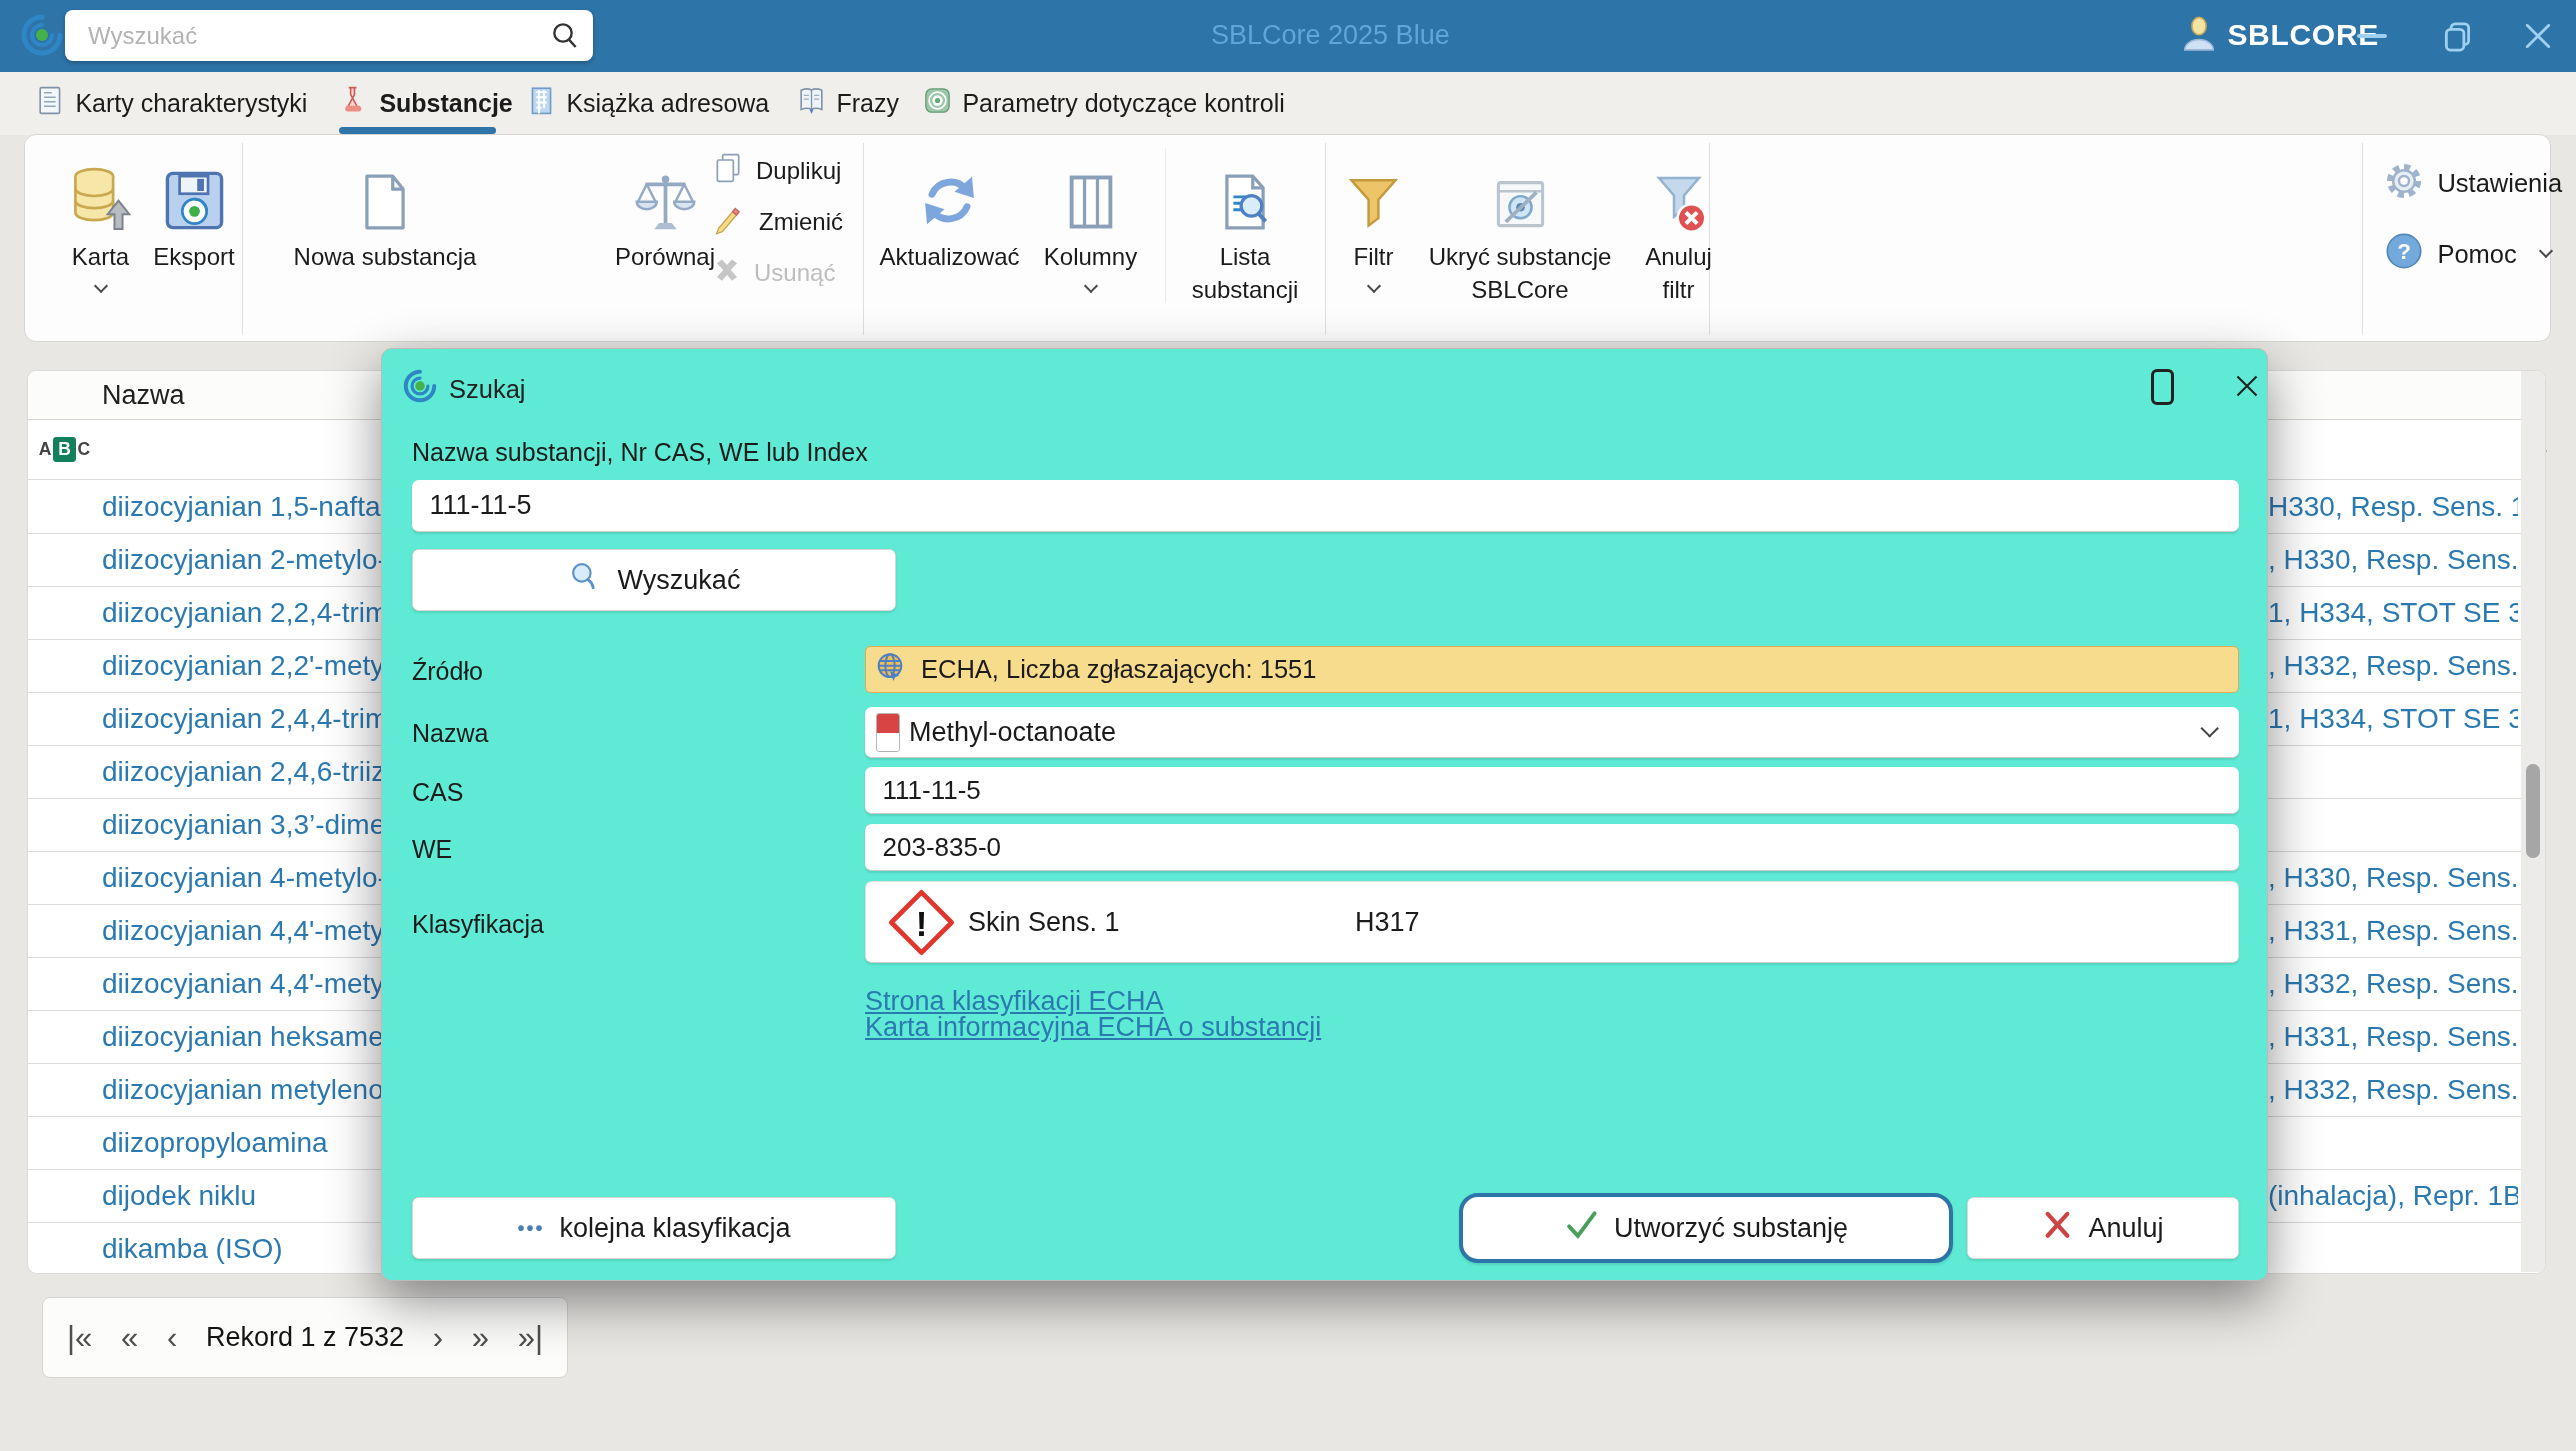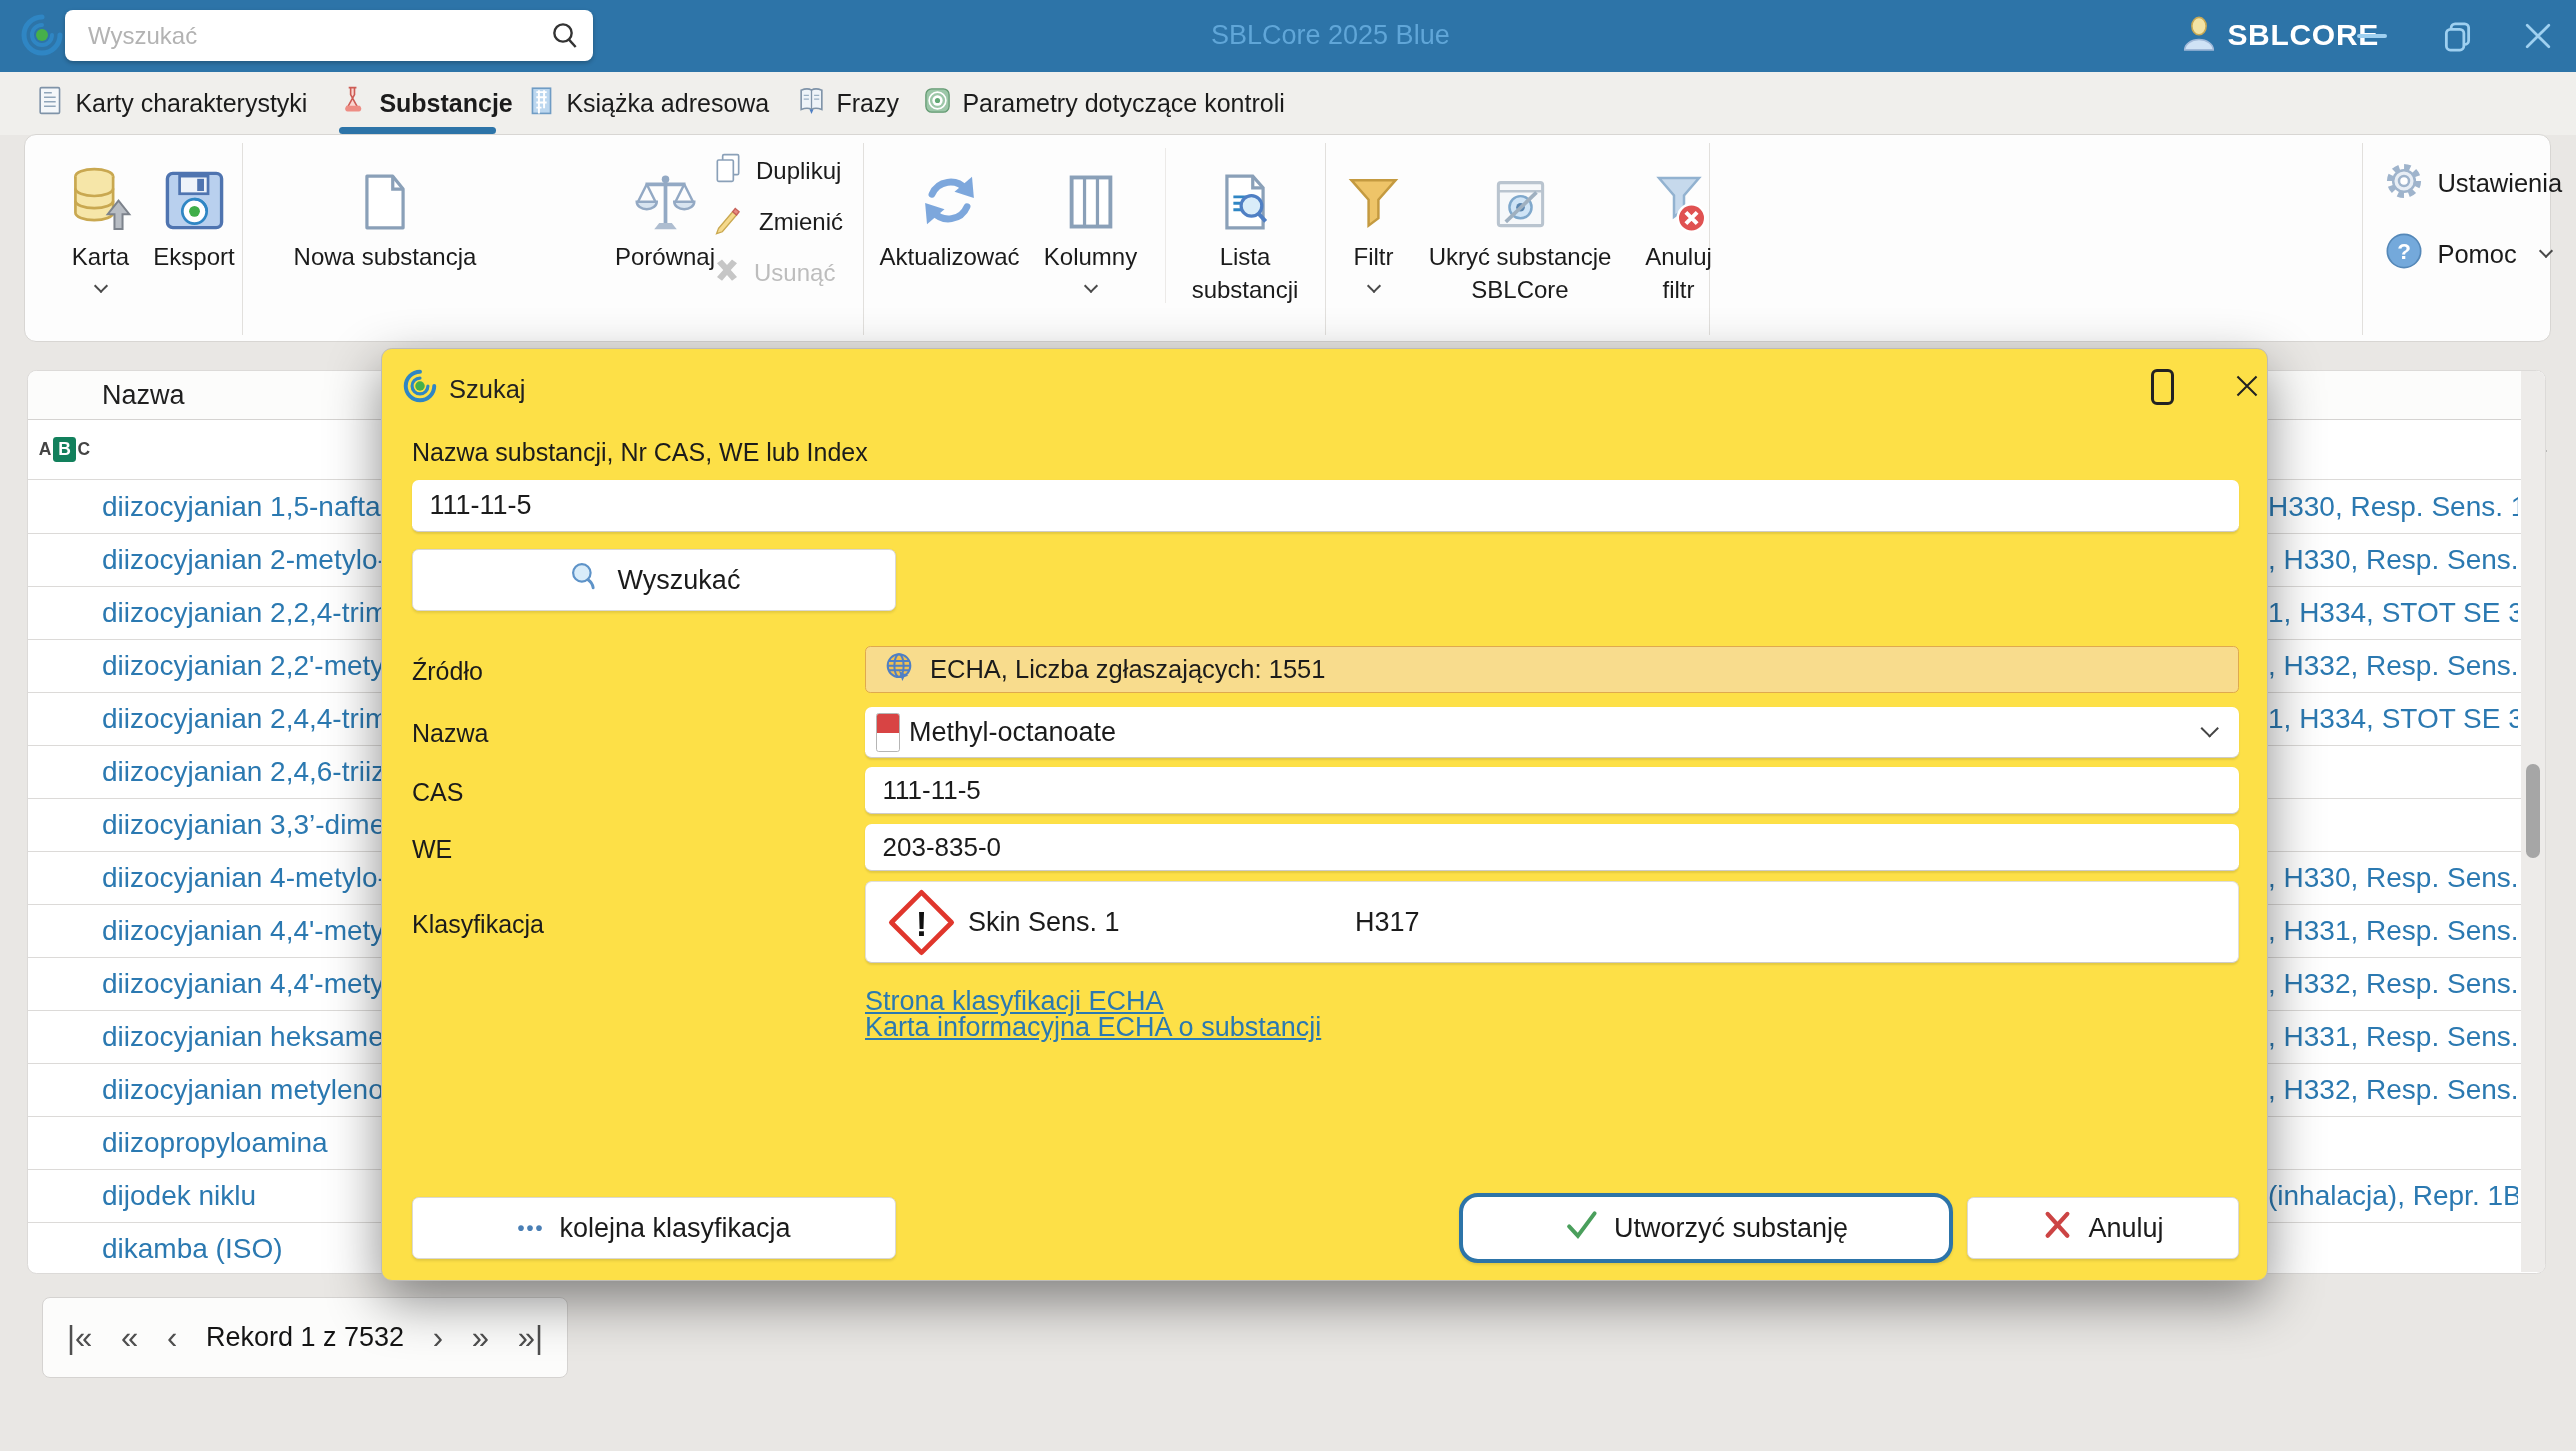--- a/index.html
+++ b/index.html
@@ -55,33 +55,33 @@
   .row-frag { position:absolute; left:2240px; top:0; width:250px; line-height:52px; font-size:28px; color:#2b79b1; white-space:nowrap; overflow:hidden; }
   .vscroll { position:absolute; right:0; top:0; width:24px; height:901px; background:#edebe9; }
   .vthumb { position:absolute; left:5.4px; top:393px; width:13.4px; height:94px; background:#a6a6a6; border-radius:6.7px; }
 
   
   .pager { position:absolute; left:42px; top:1297px; width:526px; height:81px; background:#fcfcfb; border:1.3px solid #d5d3d1; border-radius:8px; display:flex; align-items:center; justify-content:space-between; padding:0 24px; }
   .pager .pic { font-size:31px; color:#4f4f4f; }
   .pager .ptext { font-size:27px; color:#141414; }
 
   
-  .dialog { position:absolute; left:381px; top:348px; width:1887px; height:933px; background:#fde047; border:0.7px solid #bdbbb9; border-radius:10.8px; box-shadow:0 20px 54px rgba(0,0,0,.45); }
+  .dialog { position:absolute; left:381px; top:348px; width:1887px; height:933px; background:#5eead4; border:0.7px solid #bdbbb9; border-radius:10.8px; box-shadow:0 20px 54px rgba(0,0,0,.45); }
   .dlg-title { position:absolute; left:67px; top:25.5px; font-size:25.5px; color:#222; }
   .dlg-logo { position:absolute; left:19px; top:17.5px; }
   .dlg-max { position:absolute; left:1769px; top:20px; width:23px; height:36px; border:3.4px solid #222; border-radius:6px; }
   .dlg-close { position:absolute; left:1850px; top:21.5px; }
   .dlg-label { position:absolute; left:30px; font-size:25px; color:#1b1b1b; }
   .field { position:absolute; left:483px; width:1374px; background:#fff; border-radius:6.7px; border-bottom:1.3px solid #cfccc9; box-shadow:0 1.3px 2px rgba(0,0,0,.10); }
   .field .fval { position:absolute; left:17.5px; top:0; font-size:26px; color:#1b1b1b; }
   .search-field { position:absolute; left:30px; top:131px; width:1827px; height:52px; background:#fff; border:none; border-radius:6.7px; border-bottom:1.3px solid #cfccc9; box-shadow:0 1.3px 2px rgba(0,0,0,.10); }
   .search-field input { width:100%; height:100%; border:none; outline:none; background:transparent; font-family:inherit; font-size:27px; color:#1b1b1b; padding-left:17.5px; border-radius:6.7px; }
   .btn { background:#fff; border:1.3px solid #dad8d5; border-radius:6.7px; box-shadow:0 1.3px 2.7px rgba(0,0,0,.10); display:flex; align-items:center; justify-content:center; gap:15px; font-size:27px; color:#1b1b1b; }
   .dlg-search-btn { position:absolute; left:30px; top:200px; width:484px; height:62px; }
-  .src-bar { position:absolute; left:483px; top:297px; width:1374px; height:47px; background:#f8dc8d; border:1.3px solid #dfa94e; border-radius:5.4px; display:flex; align-items:center; gap:15px; padding-left:17px; font-size:25.5px; color:#1b1b1b; }
+  .src-bar { position:absolute; left:483px; top:297px; width:1374px; height:47px; background:#f8dc8d; border:1.3px solid #dfa94e; border-radius:5.4px; display:flex; align-items:center; gap:15px; padding-left:8px; font-size:25.5px; color:#1b1b1b; }
   .combo { position:absolute; left:483px; top:358px; width:1374px; height:51px; }
   .combo .flag { position:absolute; left:10.8px; top:6px; width:24px; height:39px; border:0.7px solid #b5b5b5; border-radius:2.7px; overflow:hidden; }
   .combo .flag .fw { height:50%; background:#fff; } .combo .flag .fr { height:50%; background:#d84444; }
   .combo .cval { position:absolute; left:44px; top:0; line-height:50px; font-size:27px; color:#1b1b1b; }
   .combo .cchev { position:absolute; right:23px; top:15px; width:13.4px; height:13.4px; border-right:2px solid #444; border-bottom:2px solid #444; transform:rotate(45deg); }
   .cls-panel { position:absolute; left:483px; top:532px; width:1374px; height:82px; background:#fff; border-radius:6.7px; border:0.7px solid #e0deda; border-bottom:1.3px solid #cfccc9; box-shadow:0 1.3px 2px rgba(0,0,0,.10); }
   .cls-panel .ghs { position:absolute; left:21.5px; top:7.4px; }
   .cls-panel .cname { position:absolute; left:102px; top:0; line-height:81px; font-size:27px; color:#1b1b1b; }
   .cls-panel .chcode { position:absolute; left:489px; top:0; line-height:81px; font-size:27px; color:#1b1b1b; }
   .dlg-link { position:absolute; left:483px; font-size:27px; color:#2b79b1; text-decoration:underline; }

